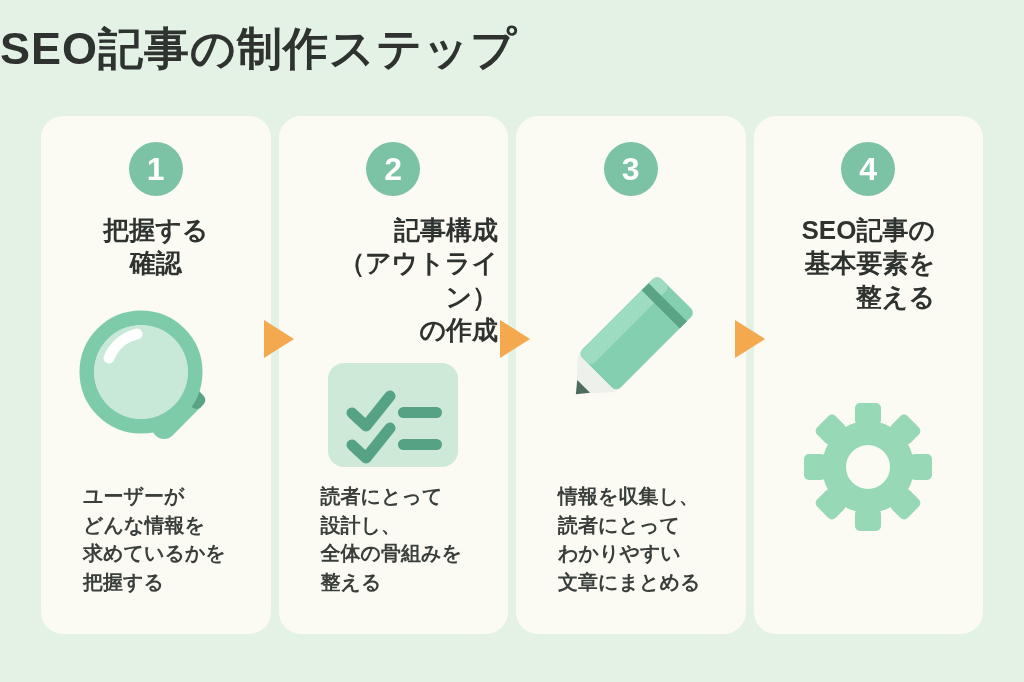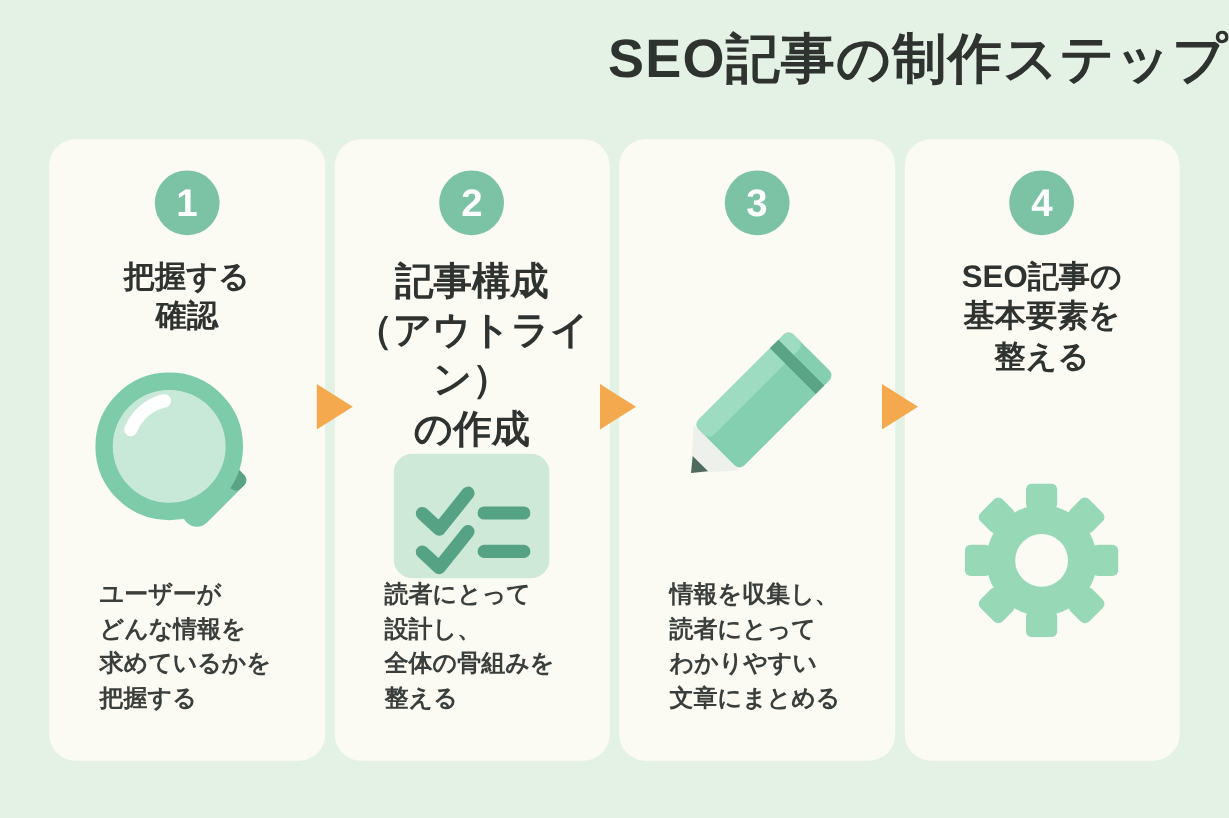--- a/index.html
+++ b/index.html
@@ -15,21 +15,21 @@
     position: relative;
     -webkit-font-smoothing: antialiased;
   }
 
   
   #infographic-title {
     position: absolute;
     top: 22px;
     left: 0;
     width: 1024px;
-    text-align: right;
+    text-align: left;
     font-size: 45px;
     font-weight: bold;
     color: #2f3330;
     letter-spacing: 1px;
     line-height: 1.2;
     white-space: nowrap;
   }
 
   
   #steps-row {
@@ -78,23 +78,23 @@
     text-align: center;
     font-size: 26px;
     font-weight: bold;
     color: #2f3330;
     line-height: 1.28;
     letter-spacing: 0px;
     white-space: pre-line;
     flex: none;
   }
   .step-card.card-1 .step-heading { font-size: 26px; }
-  .step-card.card-2 .step-heading { font-size: 32px; }
+  .step-card.card-2 .step-heading { font-size: 26px; text-align: right; }
   .step-card.card-3 .step-heading { font-size: 26px; }
-  .step-card.card-4 .step-heading { font-size: 26px; }
+  .step-card.card-4 .step-heading { font-size: 26px; text-align: right; }
 
   
   .step-icon-wrap {
     flex: 1 1 auto;
     width: 100%;
     display: flex;
     align-items: center;
     justify-content: center;
     min-height: 0;
   }

